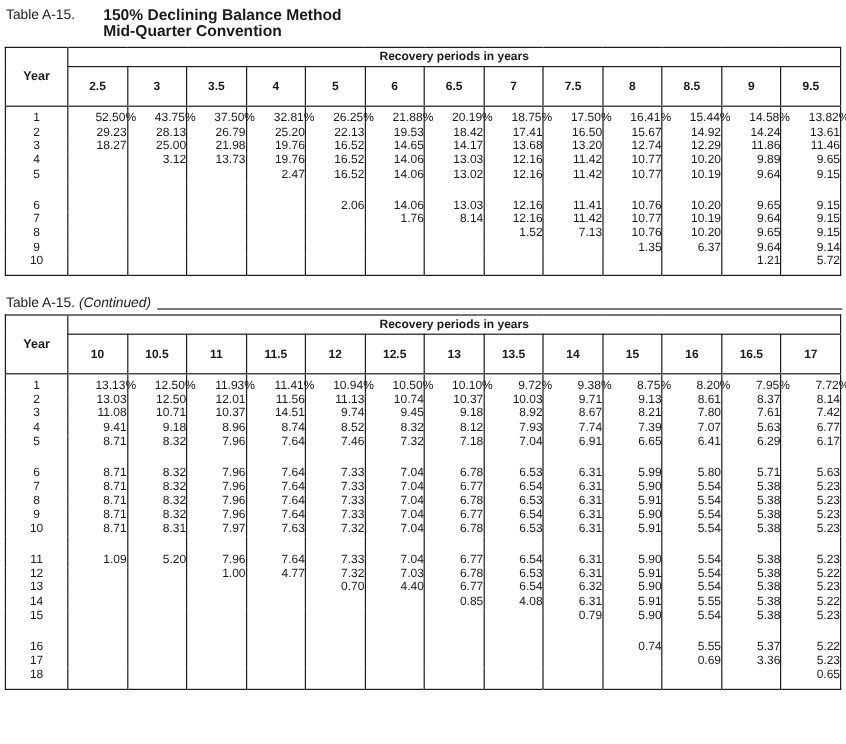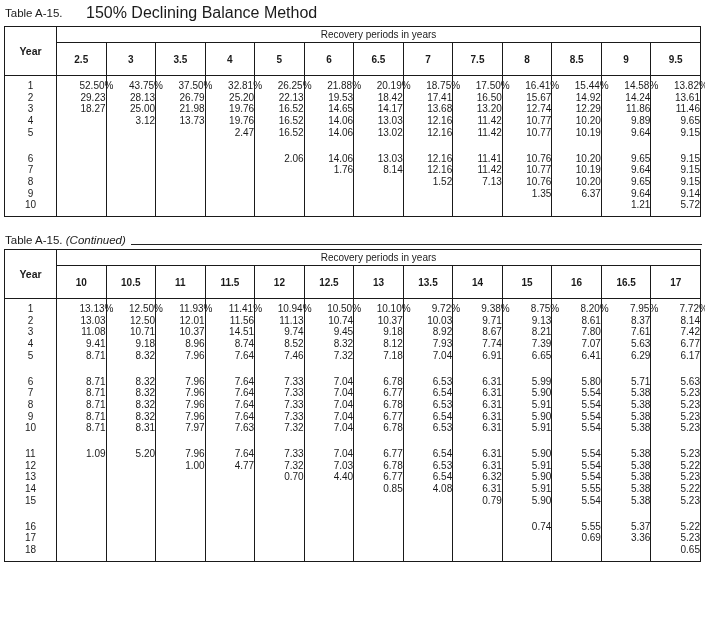--- a/index.html
+++ b/index.html
@@ -7,55 +7,56 @@
   body {
     width: 705px; height: 620px; overflow: hidden;
     background: #ffffff; color: #1b1b1b;
     font-family: "Liberation Sans", "DejaVu Sans", sans-serif;
   }
   .page { padding: 4px 3px 0 4px; width: 705px; }
 
   
   .title-block { display: flex; margin: 2px 0 7px 1px; }
   .table-label { font-size: 11.5px; width: 81px; flex: 0 0 81px; padding-top: 0.5px; }
-  .title-lines { font-weight: normal; font-size: 16px; line-height: 13px; }
+  .title-lines { font-weight: bold; font-size: 13px; line-height: 13px; }
 
   
   .continued-row { display: flex; align-items: flex-end; margin: 17px 0 3px 1px; }
   .continued-label { font-size: 11.5px; white-space: nowrap; padding-right: 5px; }
   .continued-label .cont-suffix { font-style: italic; }
   .rule { flex: 1; border-bottom: 1px solid #222; margin-bottom: 1px; }
 
   
   table.mtable {
     border-collapse: collapse; table-layout: fixed;
     width: 697px; border: 1.5px solid #1a1a1a;
   }
   .mtable th, .mtable td { border-left: 1px solid #1a1a1a; padding: 0; }
   .mtable .year-h, .mtable .year-cell { border-left: none; margin-top: 19px; }
   .year-h { width: 52px; font-size: 10.5px; font-weight: bold; border-bottom: 1px solid #1a1a1a; }
-  .span-h { font-size: 10px; font-weight: normal; height: 16px; border-bottom: 1px solid #1a1a1a; text-align: center; vertical-align: middle; }
+  .span-h { font-size: 10px; font-weight: bold; height: 16px; border-bottom: 1px solid #1a1a1a; text-align: center; vertical-align: middle; }
   .period-h { font-size: 10px; font-weight: bold; height: 33px; border-bottom: 1px solid #1a1a1a; text-align: center; vertical-align: middle; }
   .mtable tbody td { font-size: 10px; height: 11.7px; line-height: 11.7px; vertical-align: bottom; }
   .year-cell { text-align: center; }
   .val-cell { text-align: right; padding-right: 15px; }
   .pct { display: inline-block; width: 1px; overflow: visible; white-space: nowrap; }
   tr.group-start td { padding-top: 14px; }
   .mtable tbody tr.first-row td { padding-top: 4px; }
   .mtable tbody tr:last-child td { padding-bottom: 5px; }
 </style>
 </head>
 <body>
 
 <div class="page">
 
   <div class="title-block">
     <span class="table-label">Table A-15.</span>
     <div class="title-lines">
       <div>150% Declining Balance Method</div>
+      <div>Mid-Quarter Convention</div>
     </div>
   </div>
 
   <table class="mtable">
     <thead>
       <tr>
         <th class="year-h" rowspan="2">Year</th>
         <th class="span-h" colspan="13">Recovery periods in years</th>
       </tr>
       <tr class="period-row">

